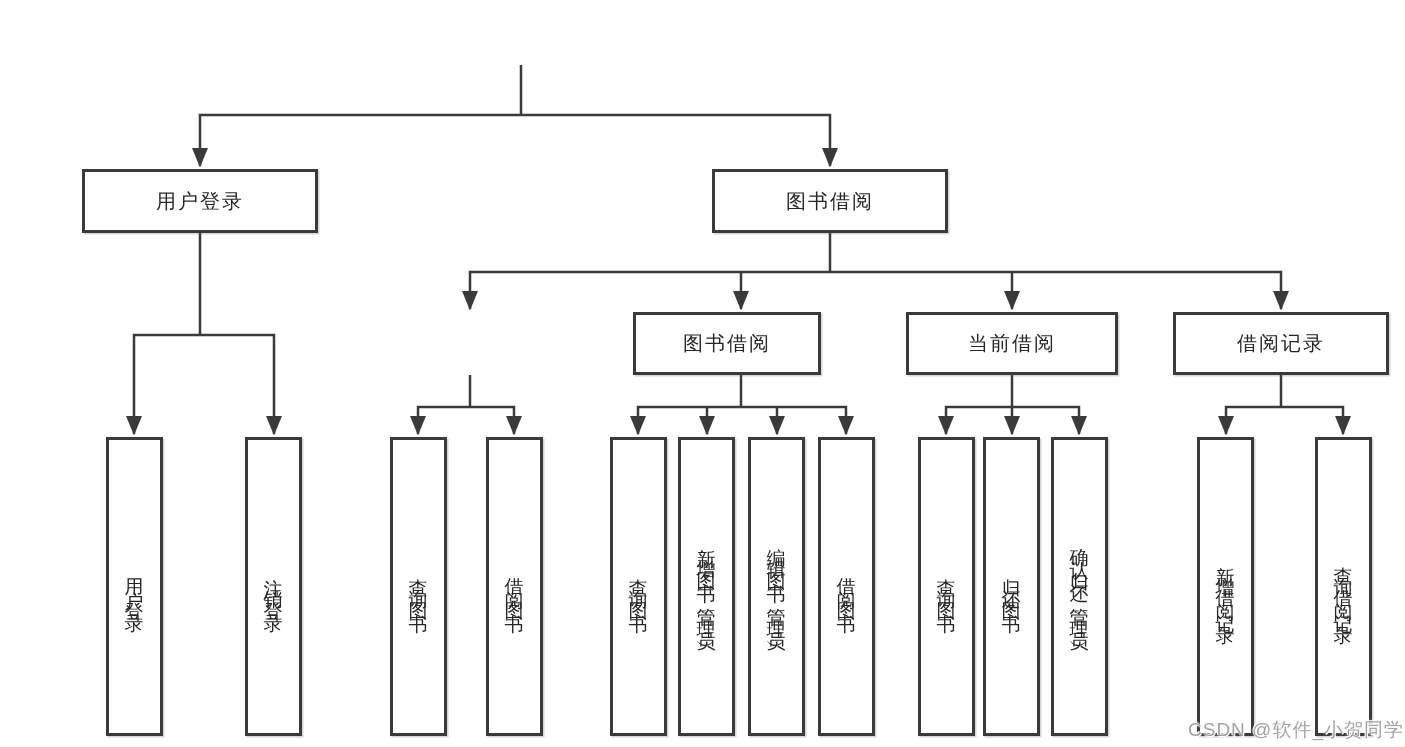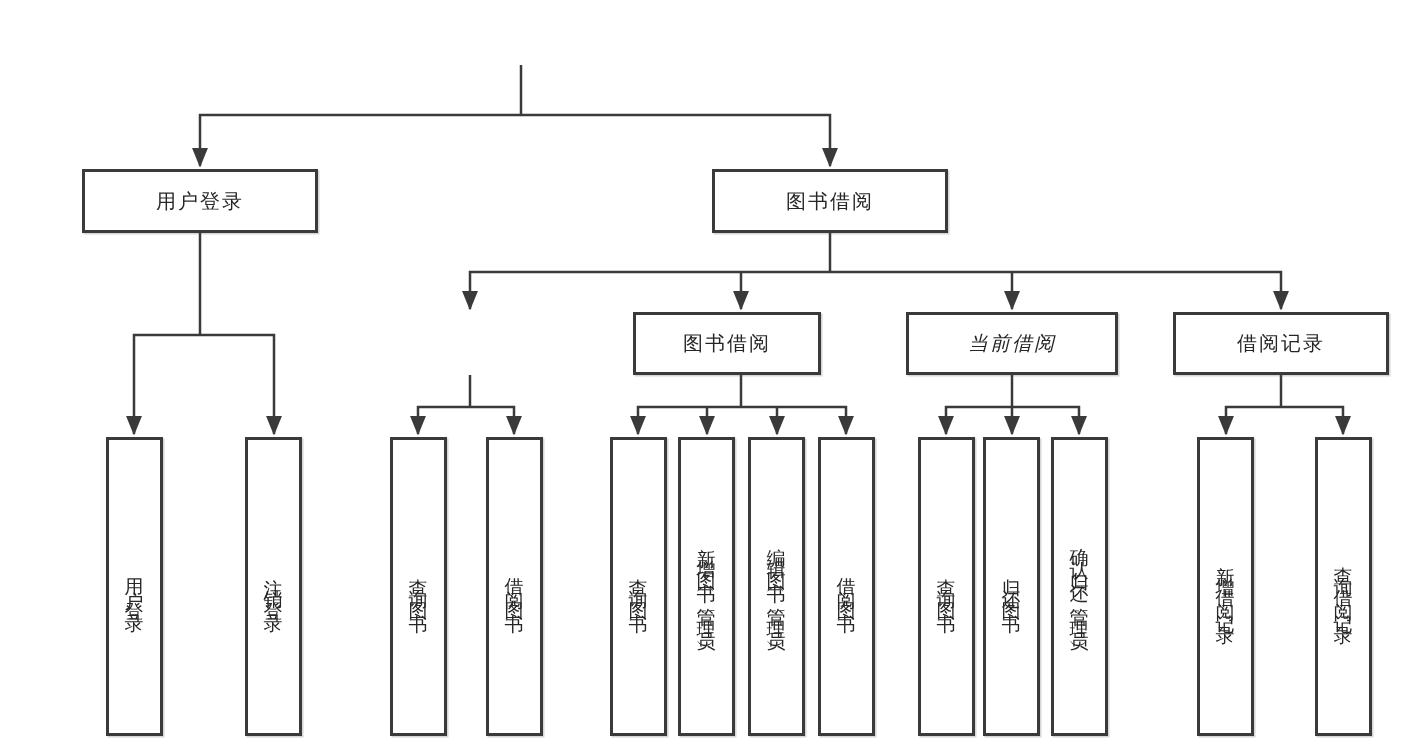--- a/index.html
+++ b/index.html
@@ -46,21 +46,21 @@
     white-space: normal;
   }
   
   #n-root   { left: 22px;  top: 12px;  width: 1000px; height: 53px; }
   
   #n-login  { left: 82px;  top: 169px; width: 236px; height: 64px; }
   #n-mgmt   { left: 712px; top: 169px; width: 236px; height: 64px; }
   
   #n-newrec { left: 363px;  top: 312px; width: 215px; height: 63px; }
   #n-borrow { left: 633px;  top: 312px; width: 188px; height: 63px; }
-  #n-current{ left: 906px;  top: 312px; width: 212px; height: 63px; font-style: italic; }
+  #n-current{ left: 906px;  top: 312px; width: 212px; height: 63px; }
   #n-records{ left: 1173px; top: 312px; width: 216px; height: 63px; }
   
   .leaf { top: 437px; width: 57px; height: 299px; }
   #lf-0  { left: 106px;  }
   #lf-1  { left: 245px;  }
   #lf-2  { left: 390px;  }
   #lf-3  { left: 486px;  }
   #lf-4  { left: 610px;  }
   #lf-5  { left: 678px;  }
   #lf-6  { left: 748px;  }
@@ -174,14 +174,15 @@
   <div class="node leaf" id="lf-10">
     <span class="lbl">确认归还（管理员）</span>
   </div>
   <div class="node leaf" id="lf-11">
     <span class="lbl">新增借阅记录</span>
   </div>
   <div class="node leaf" id="lf-12">
     <span class="lbl">查询借阅记录</span>
   </div>
 
+  <div id="watermark">CSDN @软件_小贺同学</div>
 
 </div>
 
 </body></html>

